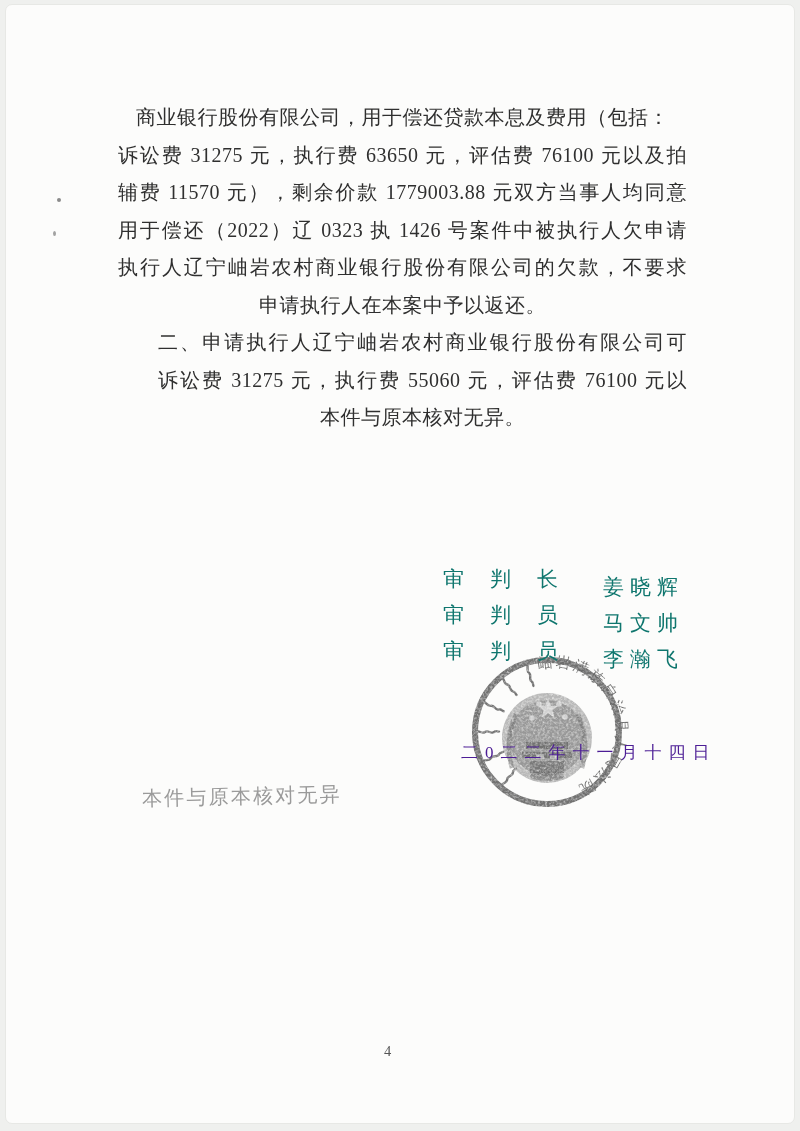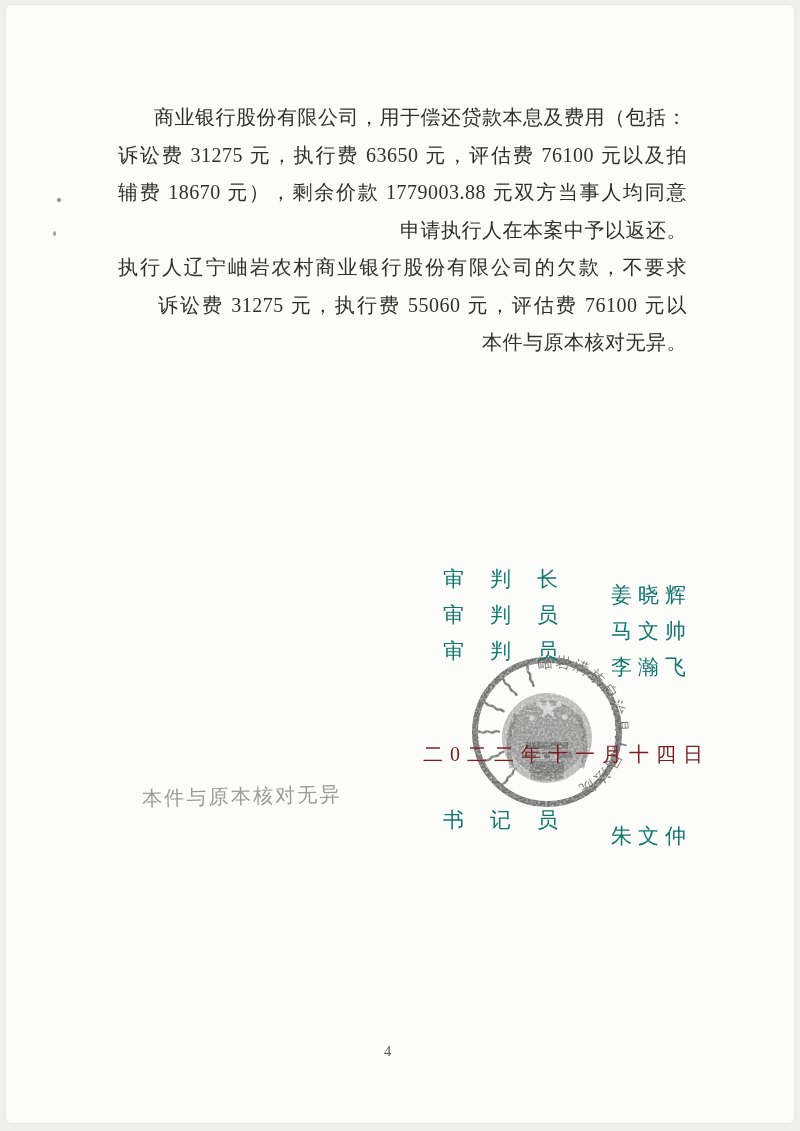--- a/index.html
+++ b/index.html
@@ -3,32 +3,32 @@
 <meta charset="utf-8">
 <style>
   html,body{margin:0;padding:0;width:800px;height:1131px;overflow:hidden;
     background:#eff0ee;font-family:"Liberation Serif","DejaVu Serif",serif;}
   .stage{position:relative;width:800px;height:1131px;}
   .paper{position:absolute;left:5px;top:4px;width:788px;height:1118px;
     background:#fcfcfb;border:1px solid #e7e8e5;border-radius:7px;}
   
   .bodytext{position:absolute;left:118px;top:99px;width:569px;z-index:3;}
   .line{margin:0;font-size:20px;line-height:37.5px;color:#2f2f2f;
-    letter-spacing:.5px;text-align:right;white-space:nowrap;}
+    letter-spacing:.5px;text-align:center;white-space:nowrap;}
   .line.jl{white-space:normal;text-align:justify;text-align-last:justify;}
   .line.ind{text-indent:2em;}
   
   .sig-row{position:absolute;left:443px;width:260px;height:26px;z-index:3;
     font-size:21px;color:#0f766e;line-height:26px;}
   .role{letter-spacing:2.5px;}
-  .sig-name{position:absolute;left:160px;top:16px;letter-spacing:6px;margin-left:8px;}
+  .sig-name{position:absolute;left:160px;top:8px;letter-spacing:6px;}
   .row-judge1{top:566px;} .row-judge2{top:602px;} .row-judge3{top:638px;}
   .row-clerk{top:807px;}
   
-  .date{position:absolute;left:423px;top:741px;font-size:20px;color:#7f1d1d;
+  .date{position:absolute;left:461px;top:741px;font-size:17px;color:#4c1d95;
     letter-spacing:7px;z-index:4;white-space:nowrap;}
   
   .copy-note{position:absolute;left:142px;top:783px;font-size:20px;color:#9a9a9a;
     letter-spacing:2.2px;transform:rotate(-1.3deg);z-index:3;white-space:nowrap;}
   
   .page-num{position:absolute;left:384px;top:1043px;font-size:14.5px;color:#555;z-index:3;}
   
   .seal{position:absolute;left:462px;top:646px;z-index:2;opacity:.88;}
   
   .speck{position:absolute;border-radius:50%;background:#8b8b8b;z-index:3;}
@@ -37,23 +37,25 @@
 </style>
 </head>
 <body>
 
 <div class="stage">
   <div class="paper"></div>
 
   <div class="bodytext">
     <p class="line">商业银行股份有限公司，用于偿还贷款本息及费用（包括：</p>
     <p class="line jl">诉讼费 31275 元，执行费 63650 元，评估费 76100 元以及拍</p>
-    <p class="line jl">辅费 18670 元），剩余价款 1779003.88 元双方当事人均同意</p>
+    <p class="line jl">辅费 11570 元），剩余价款 1779003.88 元双方当事人均同意</p>
+    <p class="line jl">用于偿还（2022）辽 0323 执 1426 号案件中被执行人欠申请</p>
+    <p class="line jl">执行人辽宁岫岩农村商业银行股份有限公司的欠款，不要求</p>
     <p class="line">申请执行人在本案中予以返还。</p>
-    <p class="line jl">执行人辽宁岫岩农村商业银行股份有限公司的欠款，不要求</p>
+    <p class="line jl ind">二、申请执行人辽宁岫岩农村商业银行股份有限公司可</p>
     <p class="line jl ind">诉讼费 31275 元，执行费 55060 元，评估费 76100 元以</p>
     <p class="line ind">本件与原本核对无异。</p>
   </div>
 
   <div class="sig-row row-judge1">
     <span class="role">审　判　长</span>
     <span class="sig-name">姜晓辉</span>
   </div>
   <div class="sig-row row-judge2">
     <span class="role">审　判　员</span>
@@ -114,24 +116,20 @@
         <rect x="88" y="108" width="8" height="5" fill="#d8d8d8" opacity="0.5"></rect>
         <ellipse cx="85" cy="130" rx="17" ry="5" fill="#565656" opacity="0.6"></ellipse>
         <path d="M 50 122 Q 42 95 54 68" stroke="#5c5c5c" stroke-width="4.5" fill="none" opacity="0.55"></path>
         <path d="M 120 122 Q 128 95 116 68" stroke="#5c5c5c" stroke-width="4.5" fill="none" opacity="0.55"></path>
       </g>
     </g>
   </svg>
 
   <div class="date">二0二二年十一月十四日</div>
 
-  <div class="sig-row row-clerk">
-    <span class="role">书　记　员</span>
-    <span class="sig-name">朱文仲</span>
-  </div>
 
   <div class="copy-note">本件与原本核对无异</div>
 
   <div class="page-num">4</div>
 
   <div class="speck speck1"></div>
   <div class="speck speck2"></div>
 </div>
 
 </body></html>

